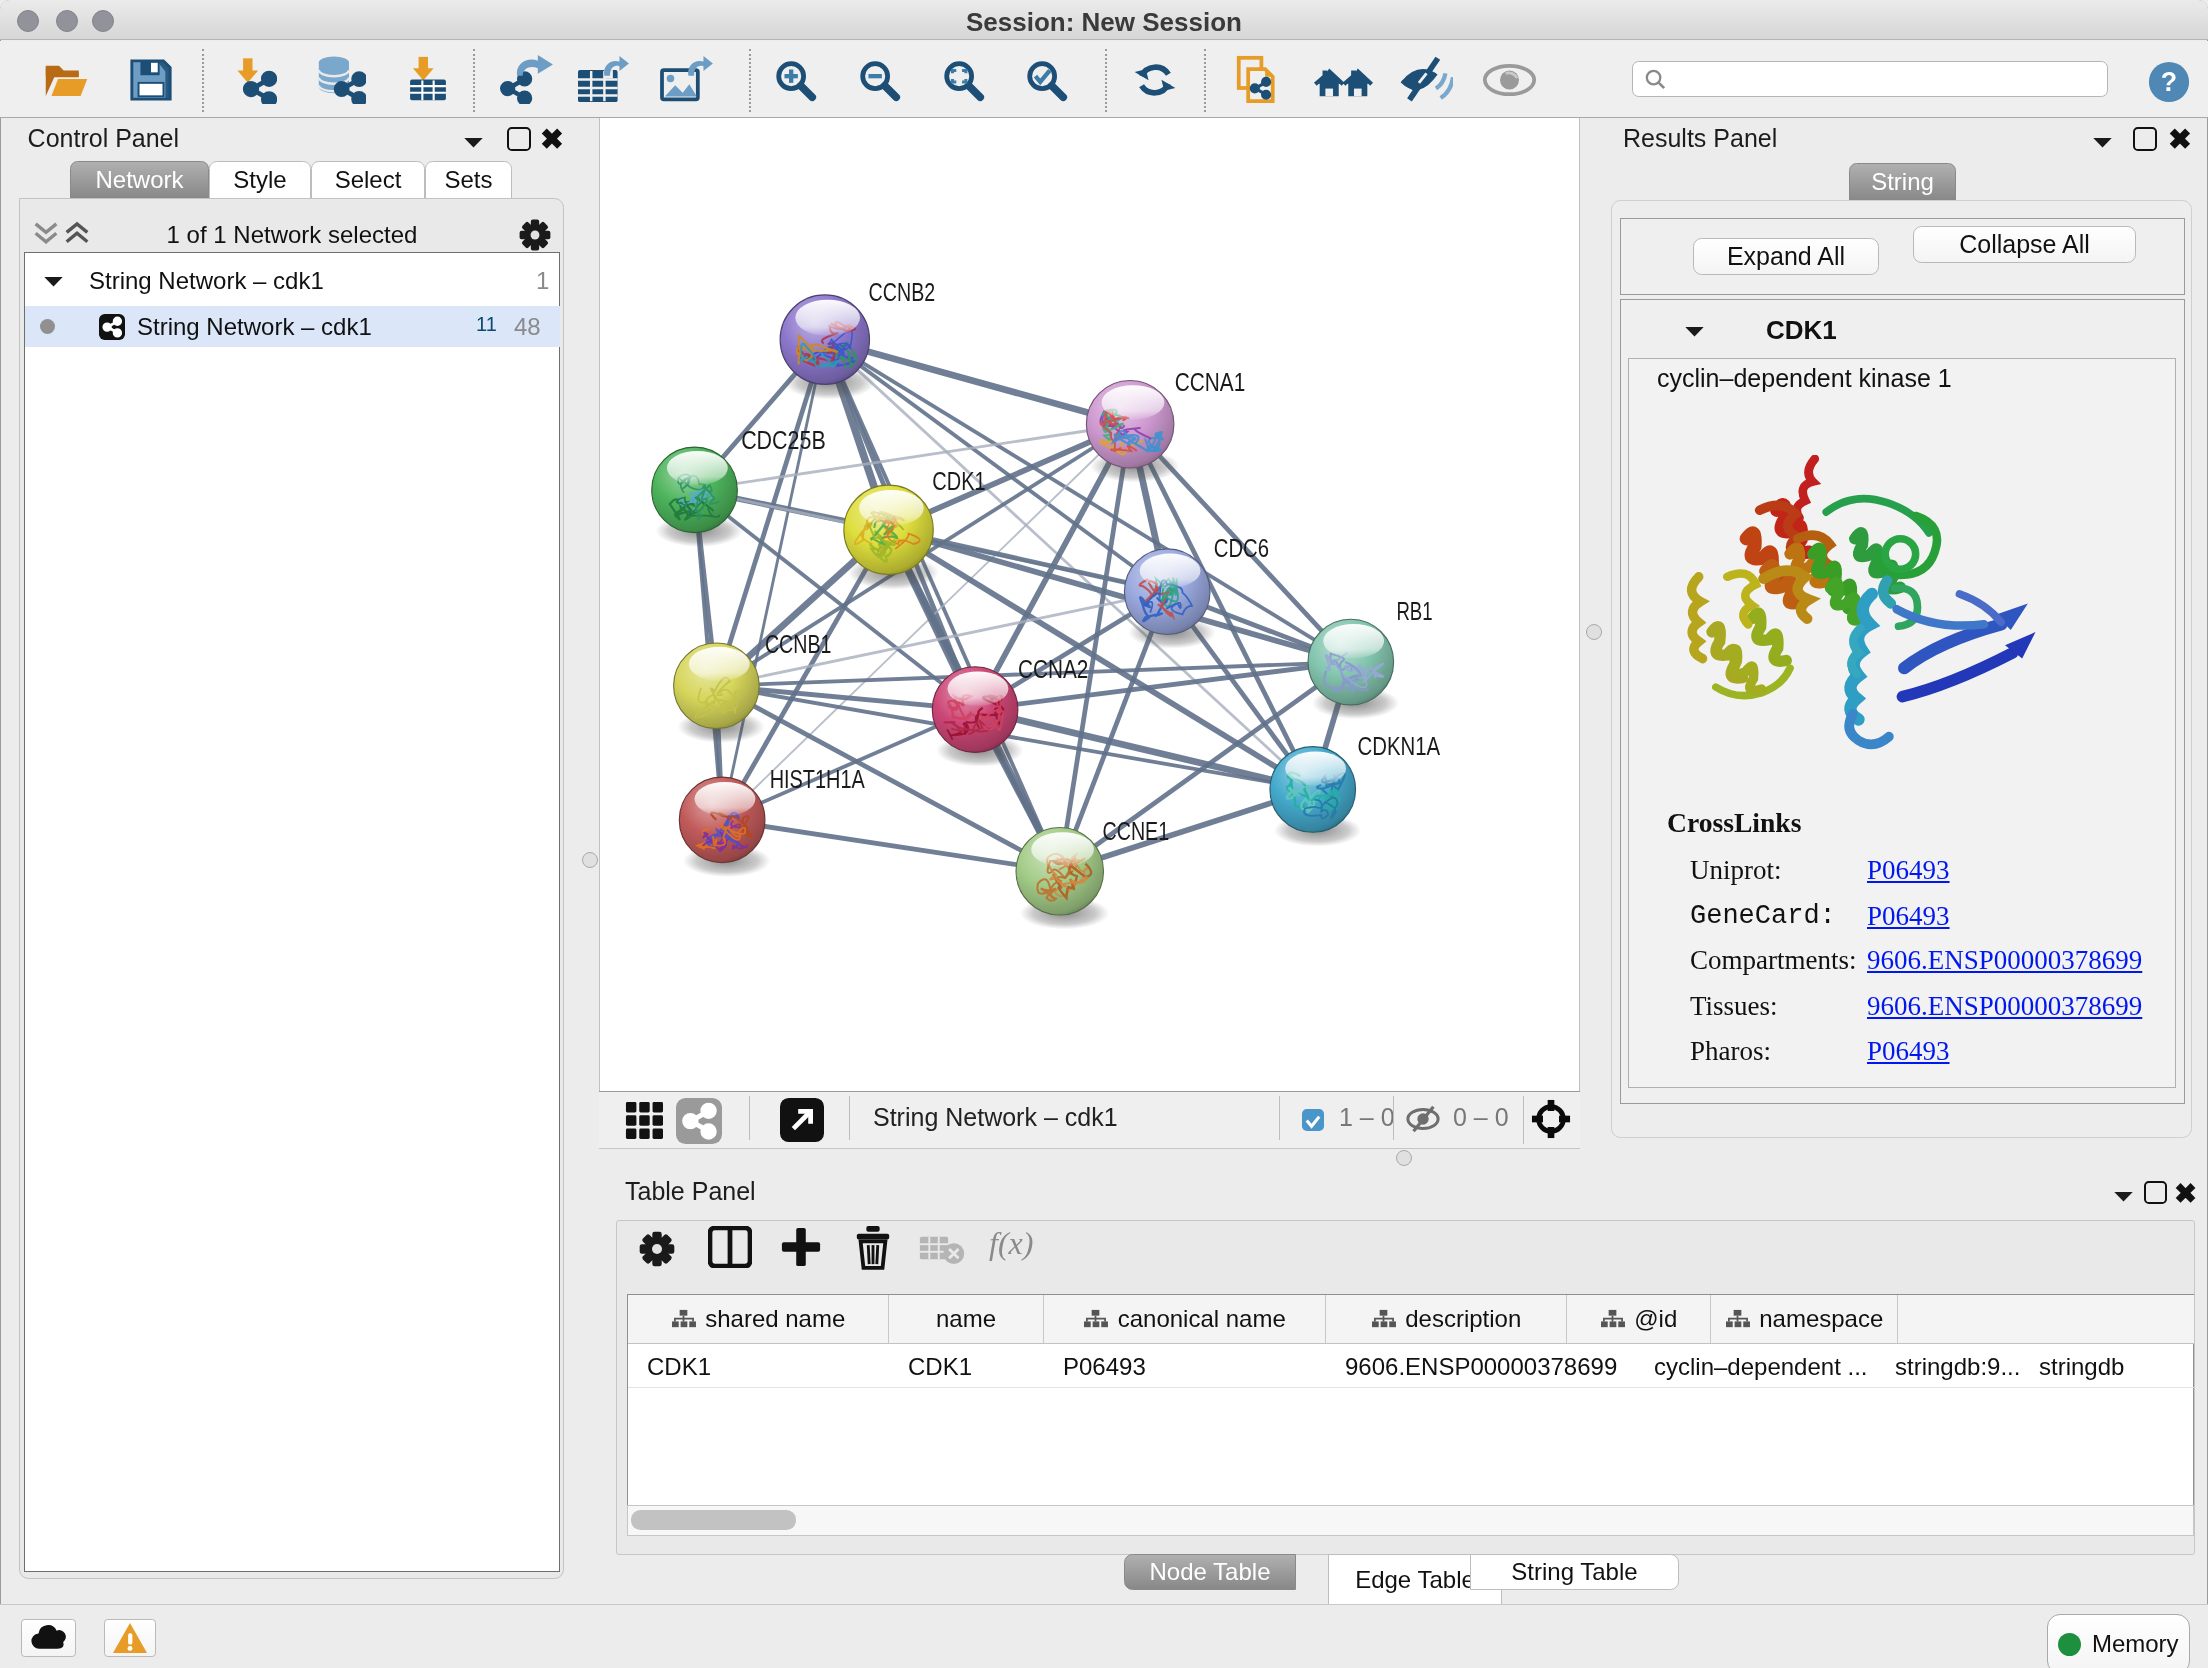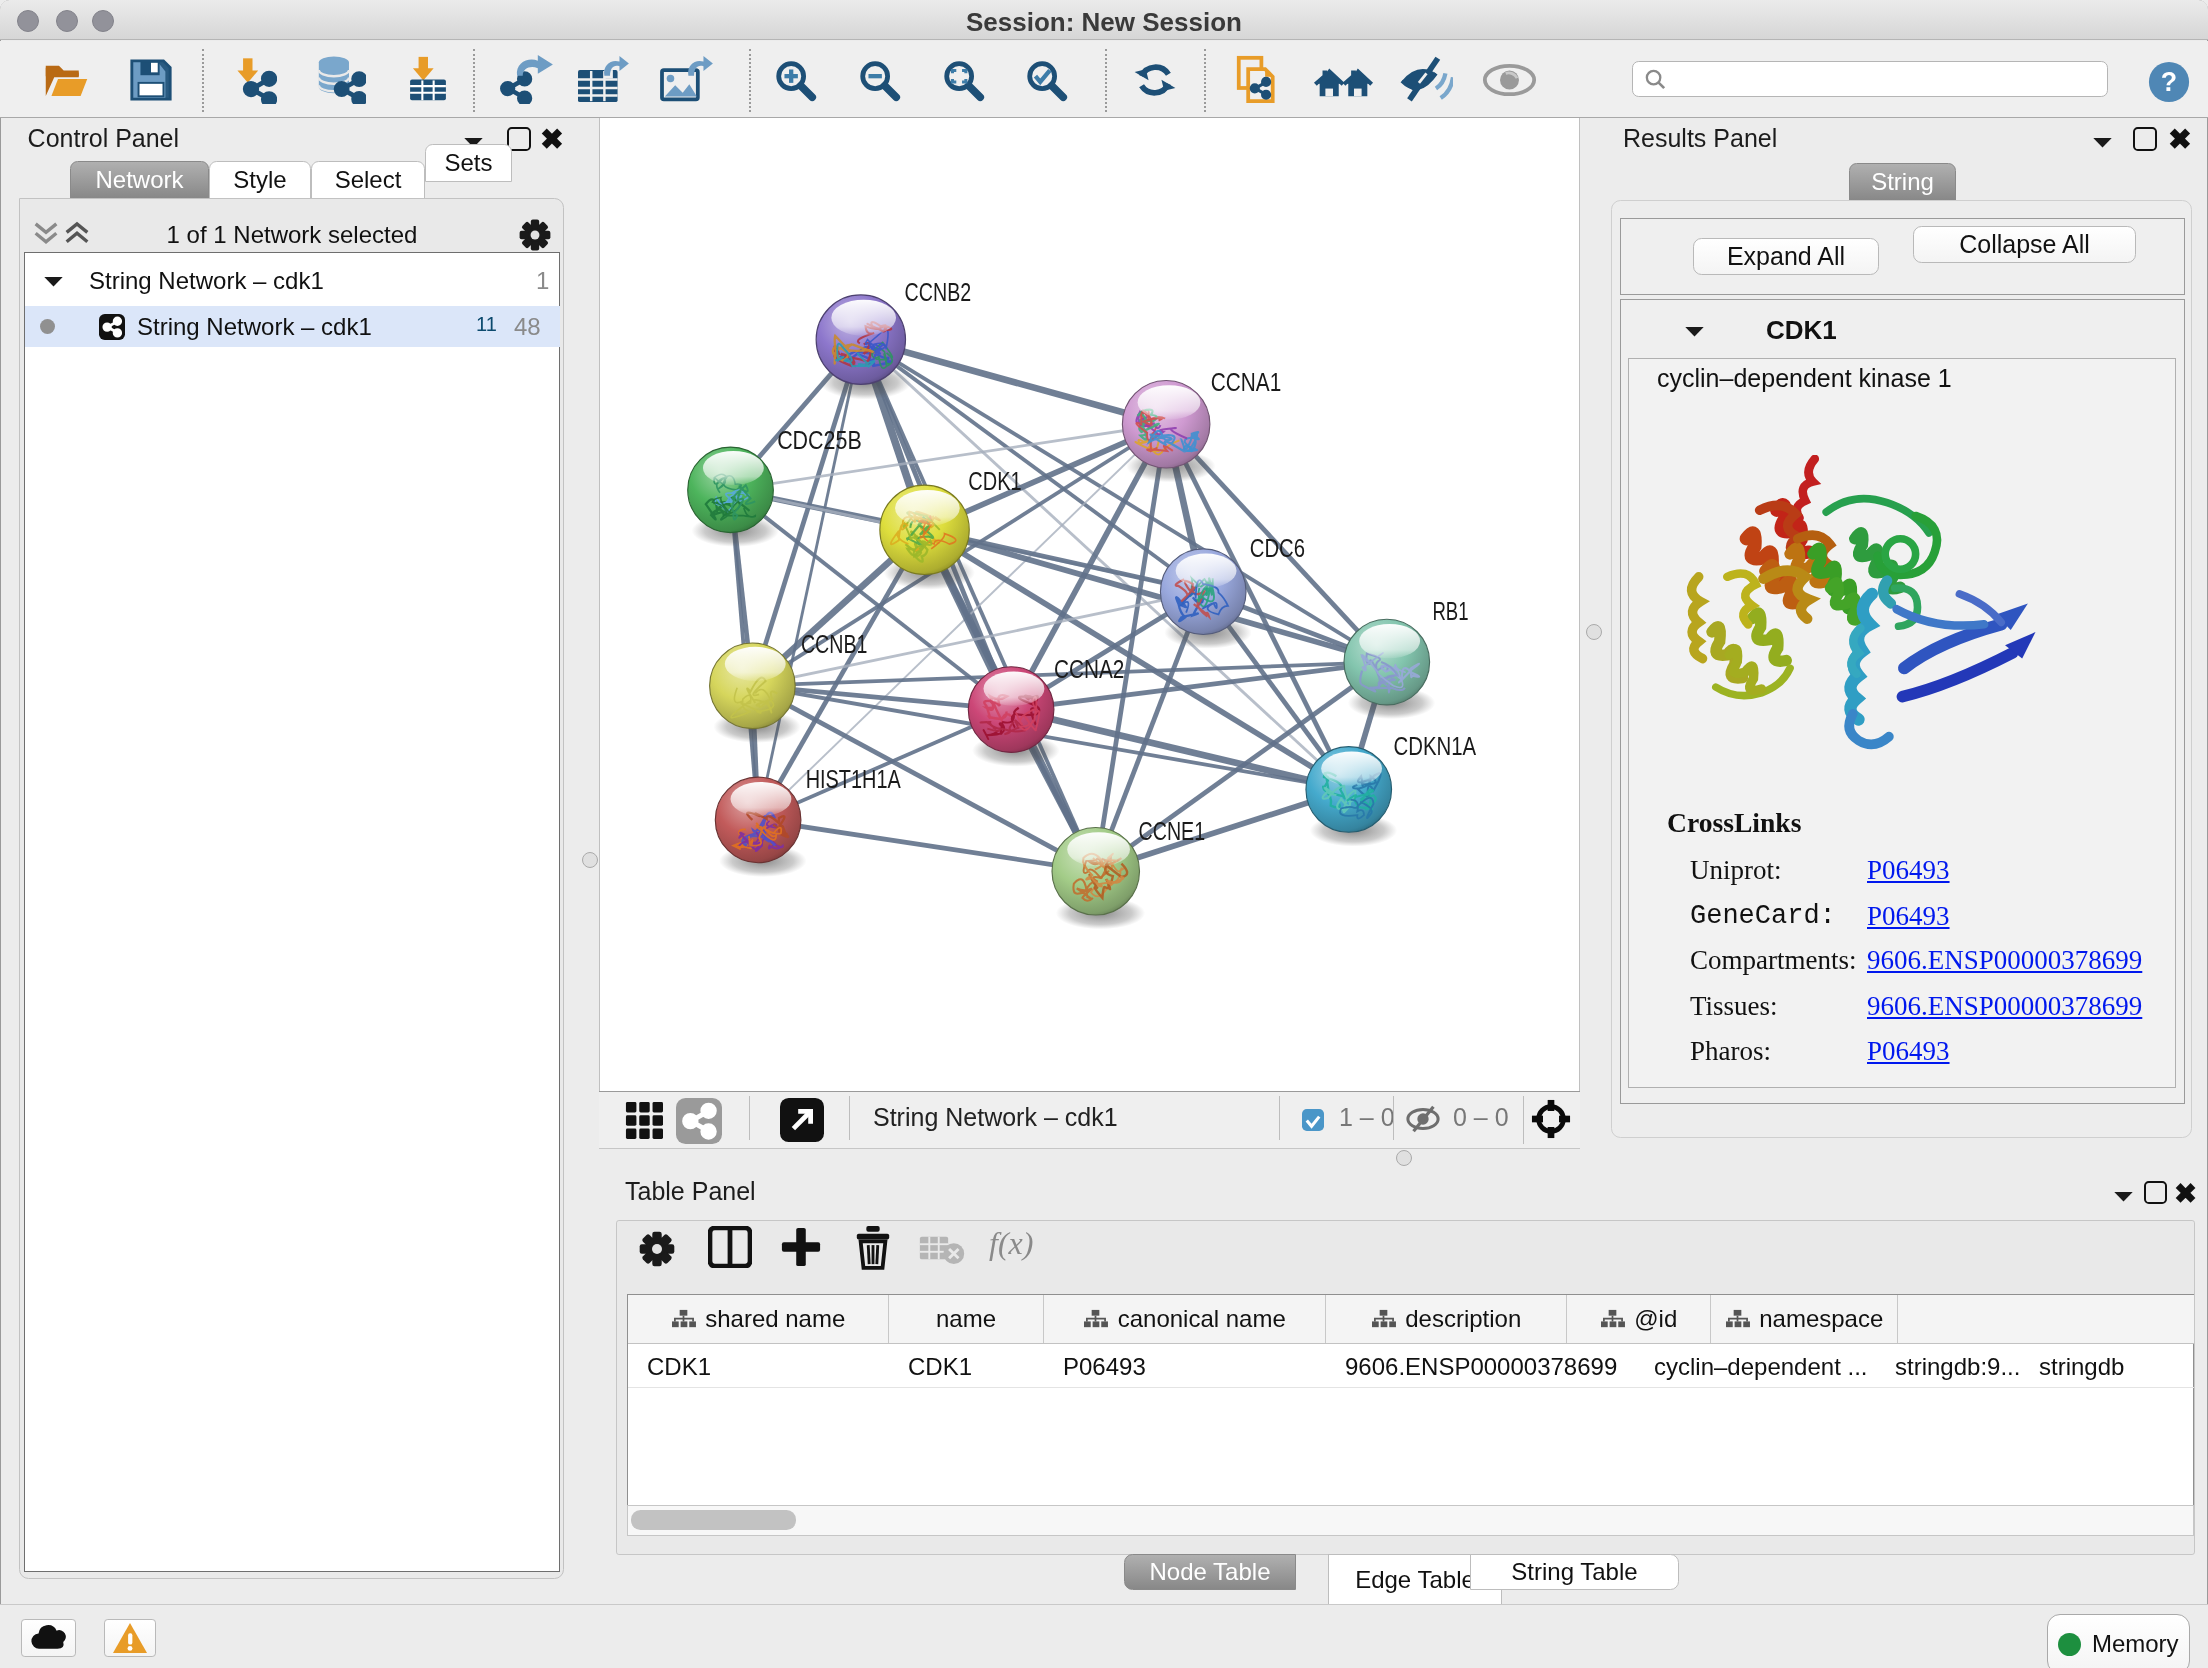--- a/index.html
+++ b/index.html
@@ -204,21 +204,21 @@
     </svg></div>
 <div class="abs panelhead" style="left:27.6px;top:124px">Control Panel</div>
 <div class="abs" style="left:462px;top:131px"><svg width="23" height="23" viewBox="0 0 24 24" xmlns="http://www.w3.org/2000/svg" style="">
       <path d="M2.4000000000000004 7.199999999999999 h19.200000000000003 l-9.600000000000001 10.08 z" fill="#1a1a1a"></path>
     </svg></div>
 <div class="abs" style="left:507px;top:127px;width:24px;height:24px;border:2.9px solid #111;border-radius:4.8px"></div>
 <div class="abs" style="left:540px;top:123px;font-size:28.5px;font-weight:bold;color:#111">✖</div>
 <div class="tab tabsel" style="left:70px;top:161px;width:139px;border-radius:7.6px 7.6px 0 0;">Network</div>
 <div class="tab" style="left:209px;top:161px;width:102px;border-radius:7.6px 7.6px 0 0;">Style</div>
 <div class="tab" style="left:311px;top:161px;width:114px;border-radius:7.6px 7.6px 0 0;">Select</div>
-<div class="tab" style="left:425px;top:144px;width:87px;border-radius:7.6px 7.6px 0 0;">Sets</div>
+<div class="tab" style="left:425px;top:161px;width:87px;border-radius:7.6px 7.6px 0 0;">Sets</div>
 <div class="abs" style="left:19px;top:198px;width:545px;height:1381px;background:#e9e9e9;border:1px solid #c2c2c2;border-radius:0 9.5px 9.5px 9.5px"></div>
 <div class="abs" style="left:29.5px;top:220px"><svg width="32" height="28.5" viewBox="0 0 34 30" xmlns="http://www.w3.org/2000/svg" style="">
       <g fill="none" stroke="#8a8a8a" stroke-width="3.6">
         <path d="M6 4 l11 9 11 -9"></path>
         <path d="M6 14 l11 9 11 -9"></path>
       </g>
     </svg></div>
 <div class="abs" style="left:61px;top:220px"><svg width="32" height="28.5" viewBox="0 0 34 30" xmlns="http://www.w3.org/2000/svg" style="">
       <g fill="none" stroke="#555" stroke-width="3.6">
         <path d="M6 13 l11 -9 11 9"></path>
@@ -255,21 +255,21 @@
         <line x1="8.7804" y1="13.586400000000001" x2="18.7596" y2="19.288800000000002"></line>
         <circle cx="8.424" cy="13.586400000000001" r="3.4"></circle>
         <circle cx="19.116" cy="7.5276" r="3.4"></circle>
         <circle cx="19.116" cy="19.645200000000003" r="3.4"></circle>
       </g>
     </svg></div>
 <div class="abs" style="left:137px;top:313px;font-size:24px;color:#111">String Network – cdk1</div>
 <div class="abs" style="left:476px;top:313px;font-size:20px;color:#0c4a6e">11</div>
 <div class="abs" style="left:514px;top:313px;font-size:24px;color:#8a8a8a">48</div>
 <div class="abs" style="left:599px;top:118px;width:981px;height:973px;background:#fff;border-left:1px solid #c0c0c0;border-right:1px solid #c0c0c0"></div>
-<div class="abs" style="left:601px;top:118px;width:981px;height:973px;overflow:hidden">
+<div class="abs" style="left:565px;top:118px;width:981px;height:973px;overflow:hidden">
     <svg width="980" height="973" viewBox="0 0 1030 1023" xmlns="http://www.w3.org/2000/svg" style="position:absolute;left:0;top:0">
       <defs>
         <radialGradient id="gB2" cx="0.38" cy="0.3" r="0.8">
           <stop offset="0" stop-color="#c0b4e2"></stop>
           <stop offset="0.45" stop-color="#8d77cc"></stop>
           <stop offset="0.85" stop-color="#6d5c9f"></stop>
           <stop offset="1" stop-color="#4d4170"></stop>
         </radialGradient>
         <radialGradient id="gA1" cx="0.38" cy="0.3" r="0.8">
           <stop offset="0" stop-color="#e4c7e5"></stop>

